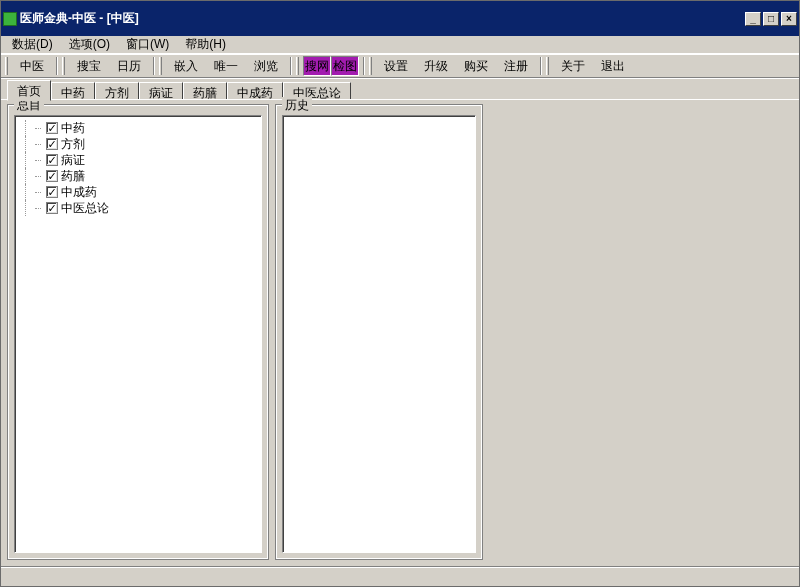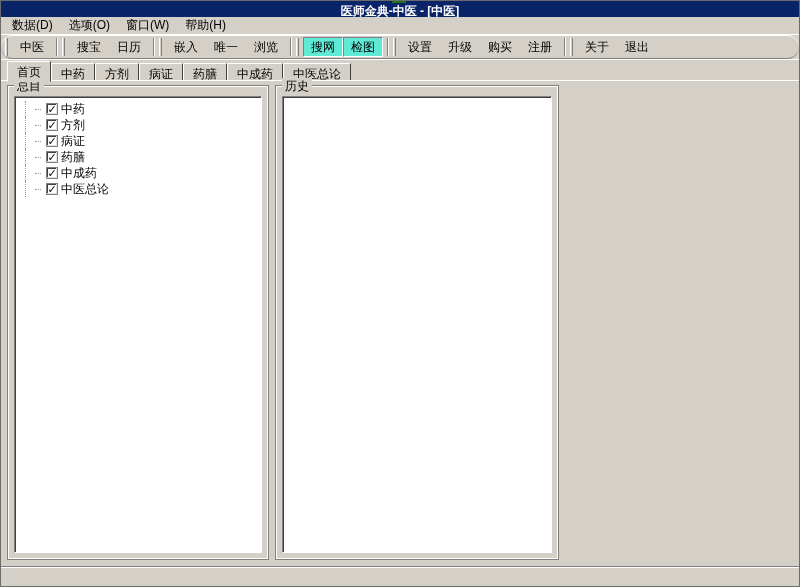--- a/index.html
+++ b/index.html
@@ -12,28 +12,27 @@
     overflow: hidden;
   }
   .window {
     width: 800px; height: 587px;
     border: 1px solid #6b6b6b;
     background: #d4d0c8;
     display: flex; flex-direction: column;
   }
   
   .titlebar {
-    height: 16px;
+    height: 35px;
     background: #0a246a;
     color: #fff;
     display: flex;
     align-items: center;
     padding: 0 2px 0 2px;
     font-weight: bold;
-    flex-direction: column;
   }
   .titlebar .appicon {
     width: 14px; height: 14px;
     background: #3cb43c;
     border: 1px solid #207020;
     margin-right: 3px;
   }
   .titlebar .title-text { flex: 1; white-space: nowrap; }
   .titlebar .win-btn {
     width: 16px; height: 14px;
@@ -60,40 +59,39 @@
     text-align: center;
   }
   
   .toolbar {
     height: 24px;
     background: #d4d0c8;
     display: flex; align-items: center;
     padding: 2px 4px;
     border-top: 1px solid #fff;
     border-bottom: 1px solid #808080;
-    border-radius: 12px;
   }
   .toolbar .grip {
     width: 3px; height: 18px;
     border-left: 1px solid #fff;
     border-right: 1px solid #808080;
     margin-right: 4px;
   }
   .toolbar .tb-btn {
     height: 20px;
     padding: 2px 8px;
     display: flex; align-items: center;
   }
   .toolbar .tb-btn.pressed {
     border-top: 1px solid #808080;
     border-left: 1px solid #808080;
     border-right: 1px solid #fff;
     border-bottom: 1px solid #fff;
-    background: #5eead4;
-    padding: 1px 7px;
+    background: #a21caf;
+    padding: 1px 1px;
   }
   .toolbar .sep {
     width: 2px; height: 18px;
     border-left: 1px solid #808080;
     border-right: 1px solid #fff;
     margin: 0 4px;
   }
   
   .tabstrip {
     height: 22px;
@@ -141,21 +139,21 @@
     display: flex; flex-direction: column;
   }
   .groupbox .legend {
     position: absolute;
     top: -8px; left: 6px;
     background: #d4d0c8;
     padding: 0 3px;
     font-size: 12px;
   }
   .g-left { width: 262px; }
-  .g-mid { width: 284px; justify-content: space-between; }
+  .g-mid { width: 208px; justify-content: space-between; }
   .g-right { flex: 1; }
   .treepane, .listpane {
     flex: 1;
     background: #fff;
     border-top: 1px solid #808080;
     border-left: 1px solid #808080;
     border-right: 1px solid #fff;
     border-bottom: 1px solid #fff;
     box-shadow: inset 1px 1px 0 #404040;
     overflow: auto;

